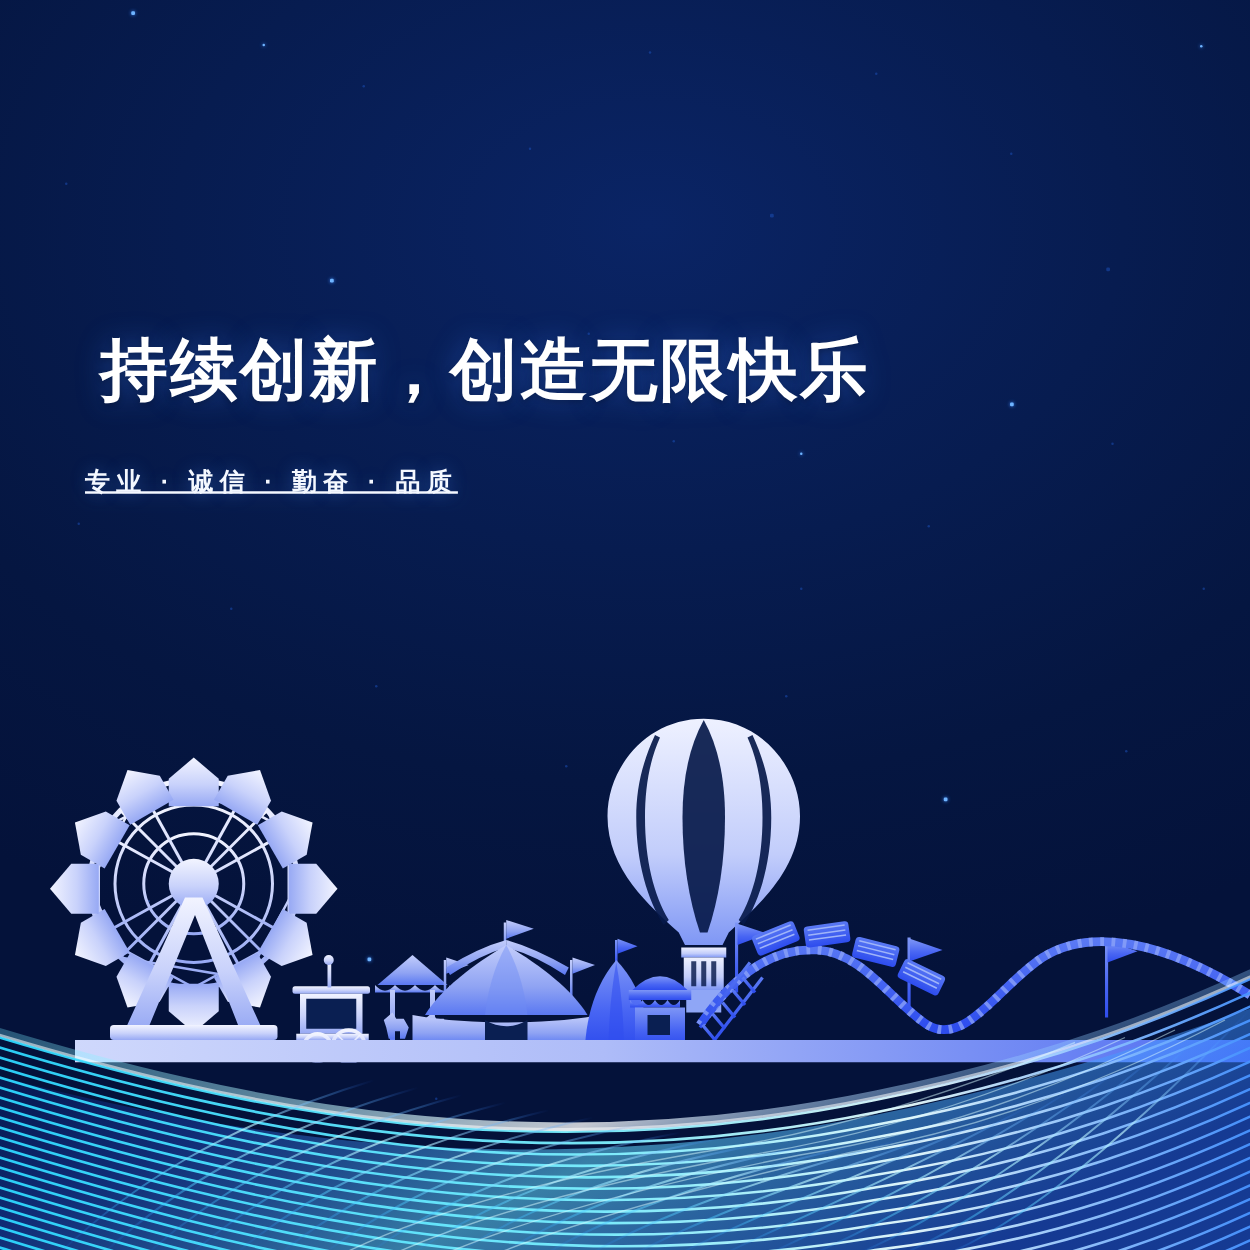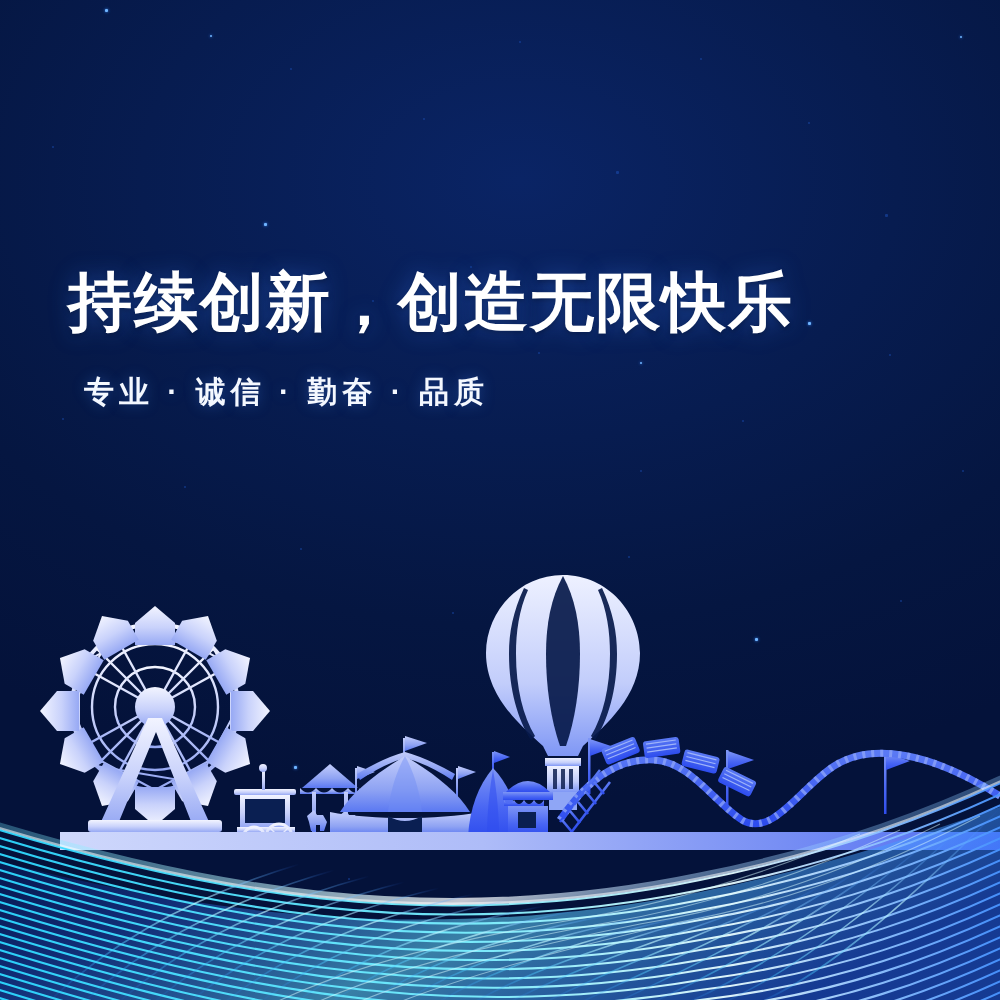--- a/index.html
+++ b/index.html
@@ -13,29 +13,30 @@
   #stage>*{position:absolute;}
 
   
   .sky-particles{left:0;top:0;width:1000px;height:1000px;pointer-events:none;}
   .pt{position:absolute;background:#2f7bff;border-radius:1px;}
   .pt.dim{background:#1b4fb4;opacity:.55;}
   .pt.bright{background:#6fb4ff;box-shadow:0 0 3px #3d8bff;}
 
   
   .headline{
-    left:68px;top:266px;margin:0;
-    color:#ffffff;font-size:64px;line-height:1.14;font-weight:700;
+    left:80px;top:266px;margin:0;
+    color:#ffffff;font-size:54px;line-height:1.14;font-weight:700;
     letter-spacing:2px;white-space:nowrap;
     text-shadow:0 0 22px rgba(60,130,255,.38),0 2px 5px rgba(0,0,0,.33);
   }
   .subline{
-    left:84px;top:372px;margin:0;
-    color:#f4f8ff;font-size:30px;font-weight:700;letter-spacing:5px;white-space:nowrap;
+    left:68px;top:372px;margin:0;
+    color:#f4f8ff;font-size:20px;font-weight:700;letter-spacing:5px;white-space:nowrap;
     text-shadow:0 0 14px rgba(70,140,255,.34);
+    text-decoration:underline;
   }
 
   
   .skyline{left:0;top:520px;width:1000px;height:330px;}
   .waves{left:0;top:760px;width:1000px;height:240px;}
 </style>
 </head>
 <body>
 
 <div id="stage">

